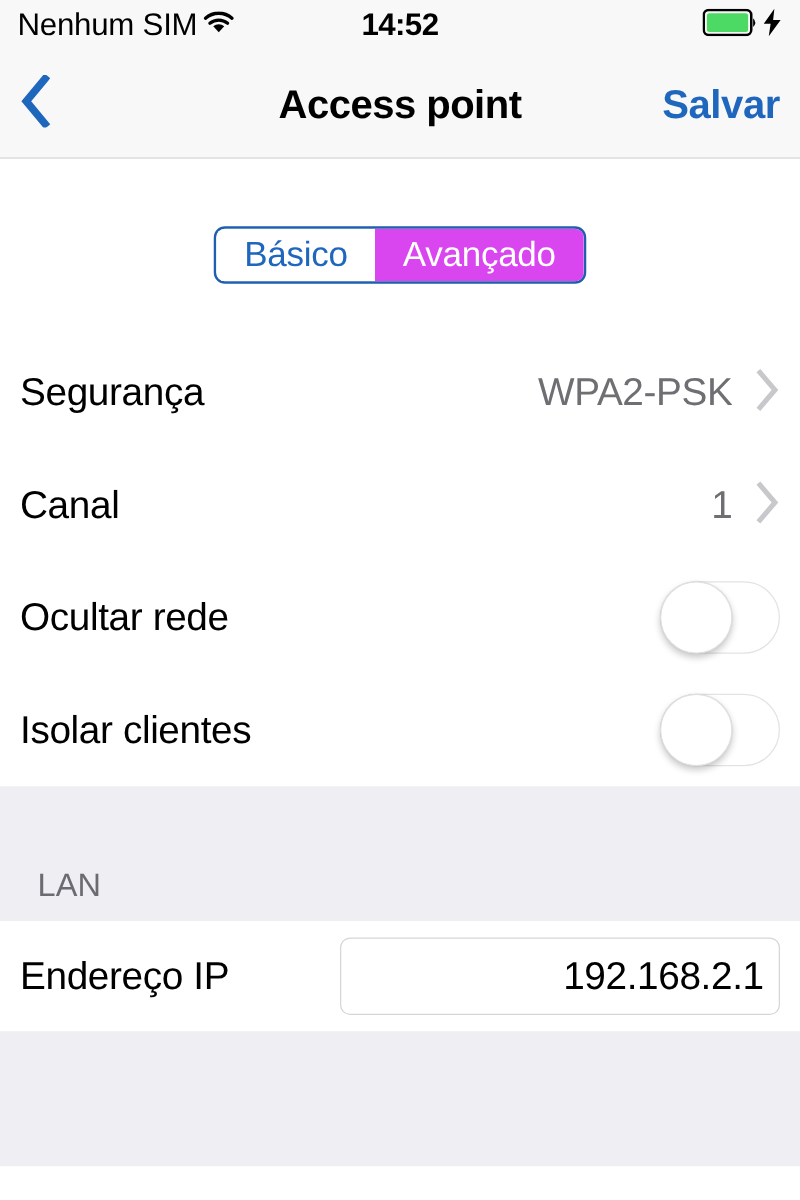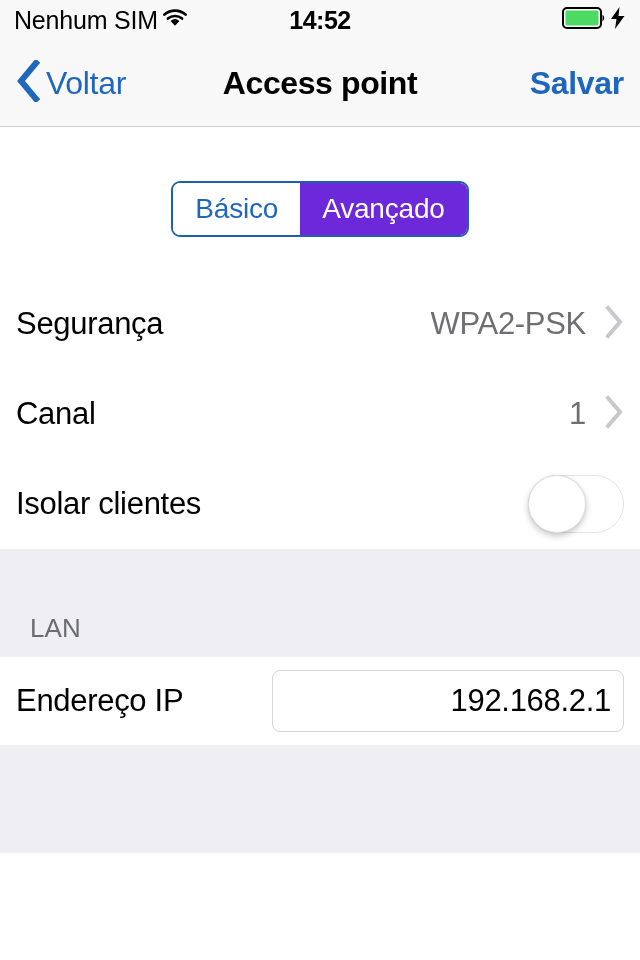--- a/index.html
+++ b/index.html
@@ -120,36 +120,36 @@
     display: flex;
     justify-content: center;
     padding-top: 54px;
     padding-bottom: 42px;
   }
   .segmented {
     display: flex;
     border: 2px solid #1f5fae;
     border-radius: 9px;
     overflow: hidden;
-    height: 56px;
+    height: 46px;
   }
   .seg-btn {
     display: flex;
     align-items: center;
     justify-content: center;
     padding: 0 22px;
     font-size: 28px;
     letter-spacing: -0.2px;
     cursor: pointer;
     background: #ffffff;
     color: #1f66bd;
     line-height: 1;
   }
   .seg-btn.active {
-    background: #6d28d9;
+    background: #d946ef;
     color: #ffffff;
   }
 
   
   .row {
     display: flex;
     align-items: center;
     height: 90px;
     padding: 0 16px;
     background: #ffffff;
@@ -265,21 +265,20 @@
     </div>
   </div>
 
   <div class="nav-bar">
     <div class="nav-back">
       <span>
         <svg width="24" height="42" viewBox="0 0 24 42">
           <path d="M20 3 L5 21 L20 39" stroke="#1f66bd" stroke-width="6" fill="none" stroke-linecap="square" stroke-linejoin="miter"></path>
         </svg>
       </span>
-      <span class="nav-back-label">Voltar</span>
     </div>
     <div class="nav-title">Access point</div>
     <div class="nav-action">Salvar</div>
   </div>
 
   <div class="content">
 
     <div class="segmented-wrap">
       <div class="segmented">
         <div class="seg-btn">Básico</div>
@@ -304,30 +303,38 @@
       <span class="row-right">
         <span class="row-value">1</span>
         <span class="chevron">
           <svg width="20" height="34" viewBox="0 0 20 34">
             <path d="M4 3 L16 17 L4 31" stroke="#c7c7cc" stroke-width="4" fill="none" stroke-linecap="square"></path>
           </svg>
         </span>
       </span>
     </div>
 
-
     <div class="row">
-      <span class="row-label">Isolar clientes</span>
+      <span class="row-label">Ocultar rede</span>
       <span class="row-right">
         <span class="toggle">
           <span class="toggle-knob"></span>
         </span>
       </span>
     </div>
 
+    <div class="row">
+      <span class="row-label">Isolar clientes</span>
+      <span class="row-right">
+        <span class="toggle">
+          <span class="toggle-knob"></span>
+        </span>
+      </span>
+    </div>
+
     <div class="section-header">
       <span class="section-header-label">LAN</span>
     </div>
 
     <div class="row input-row">
       <span class="row-label">Endereço IP</span>
       <span class="row-right">
         <input class="text-input" type="text" value="192.168.2.1" style="">
       </span>
     </div>

